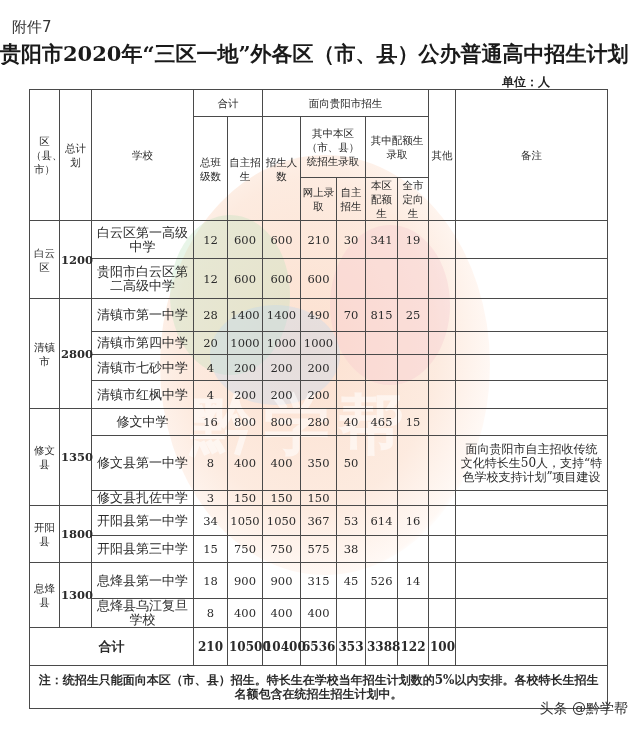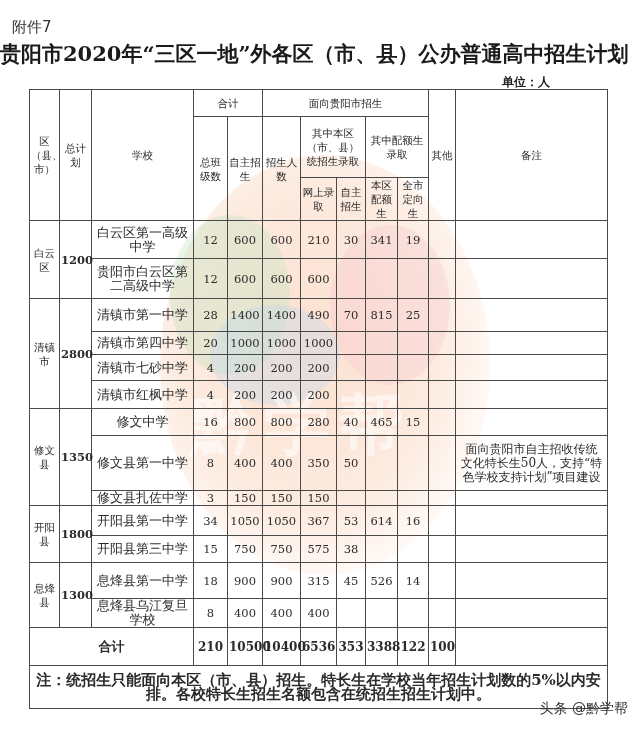--- a/index.html
+++ b/index.html
@@ -29,21 +29,21 @@
     }
     table.plan td {
       border: 1px solid #4a4a4a; text-align: center; vertical-align: middle;
       padding: 0 1px; line-height: 14px; background: transparent;
     }
     .hdr { font-size: 10.5px; line-height: 13px; }
     .num { font-size: 11.5px; }
     .bold { font-weight: bold; }
     .school { font-size: 13px; line-height: 14px; }
     .remark-text { font-size: 12px; line-height: 11px; text-align: center; padding: 0 4px !important; }
-    .note { text-align: right; padding: 7px 4px !important; font-size: 15px; line-height: 15px; font-weight: bold; }
+    .note { text-align: right; padding: 7px 4px !important; font-size: 12px; line-height: 15px; font-weight: bold; }
     .total-label { font-size: 13px; font-weight: bold; }
     .total-num { font-size: 12px; font-weight: bold; }
 
     .source { position: absolute; right: 12px; bottom: 12px; font-size: 14px; color: #333; font-family: "DejaVu Sans", sans-serif; margin-left: 41px; }
   </style>
 </head>
 <body>
 
 <div class="annex">附件7</div>
 <div class="title">贵阳市2020年“三区一地”外各区（市、县）公办普通高中招生计划</div>

